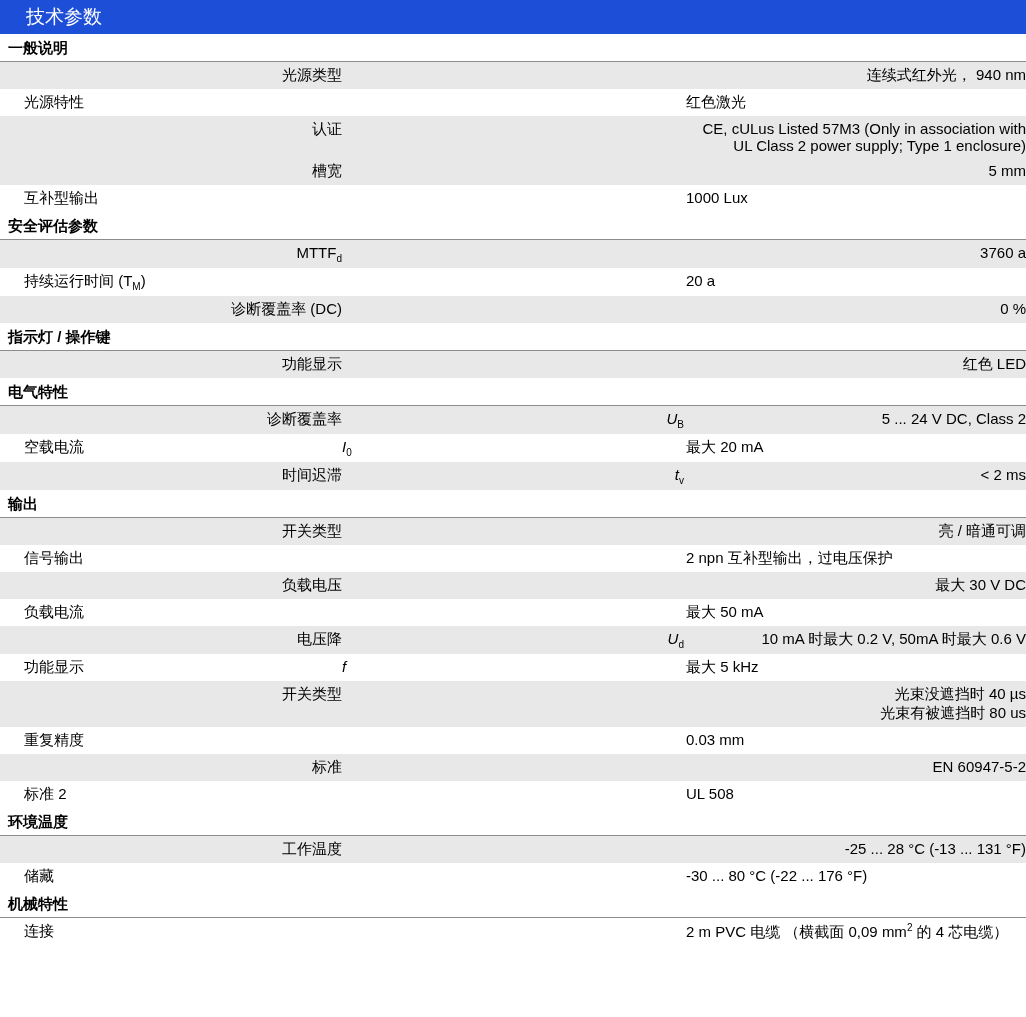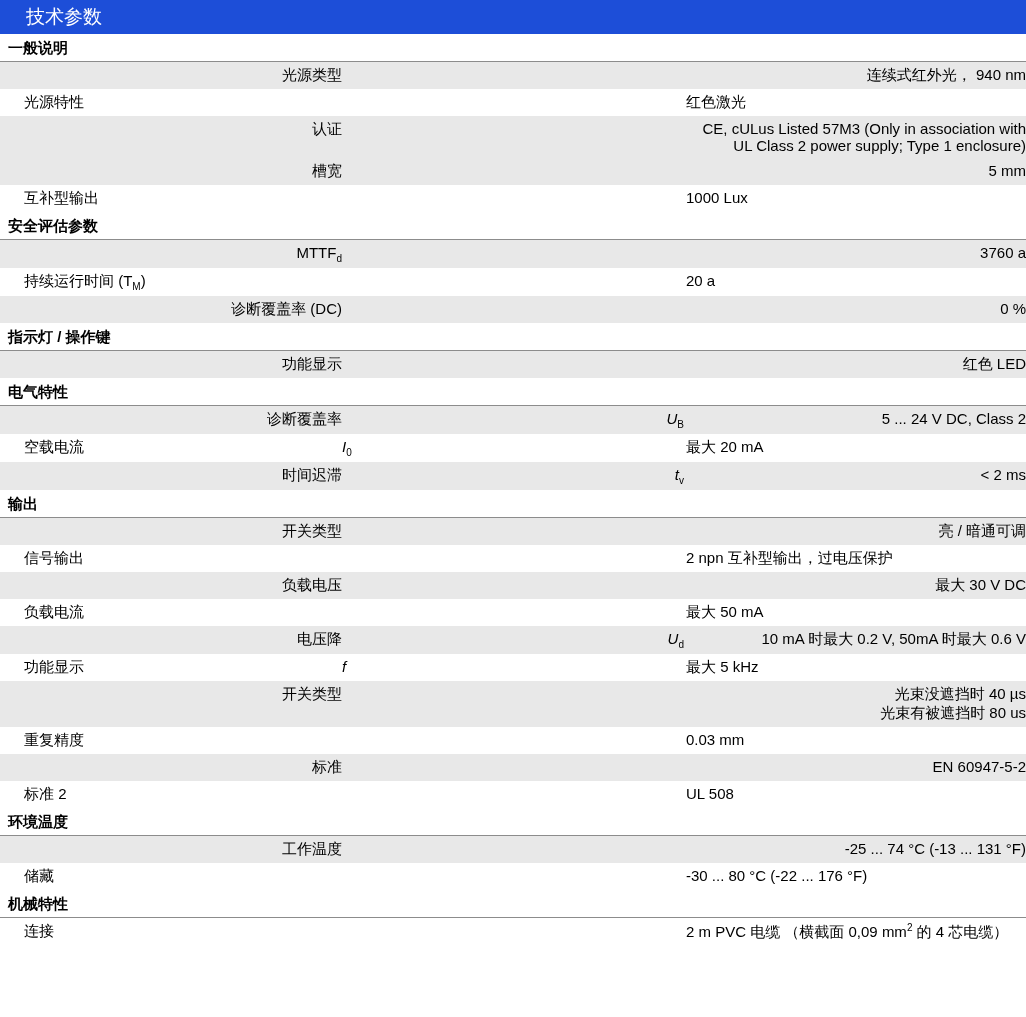--- a/index.html
+++ b/index.html
@@ -212,21 +212,21 @@
           <td class="label">标准 2</td>
           <td class="sym"></td>
           <td class="val">UL 508</td>
         </tr>
         <tr class="section">
           <td colspan="3">环境温度</td>
         </tr>
         <tr class="row alt">
           <td class="label">工作温度</td>
           <td class="sym"></td>
-          <td class="val">-25 ... 74 °C (-13 ... 131 °F)</td>
+          <td class="val">-25 ... 28 °C (-13 ... 131 °F)</td>
         </tr>
         <tr class="row">
           <td class="label">储藏</td>
           <td class="sym"></td>
           <td class="val">-30 ... 80 °C (-22 ... 176 °F)</td>
         </tr>
         <tr class="section">
           <td colspan="3">机械特性</td>
         </tr>
         <tr class="row">

